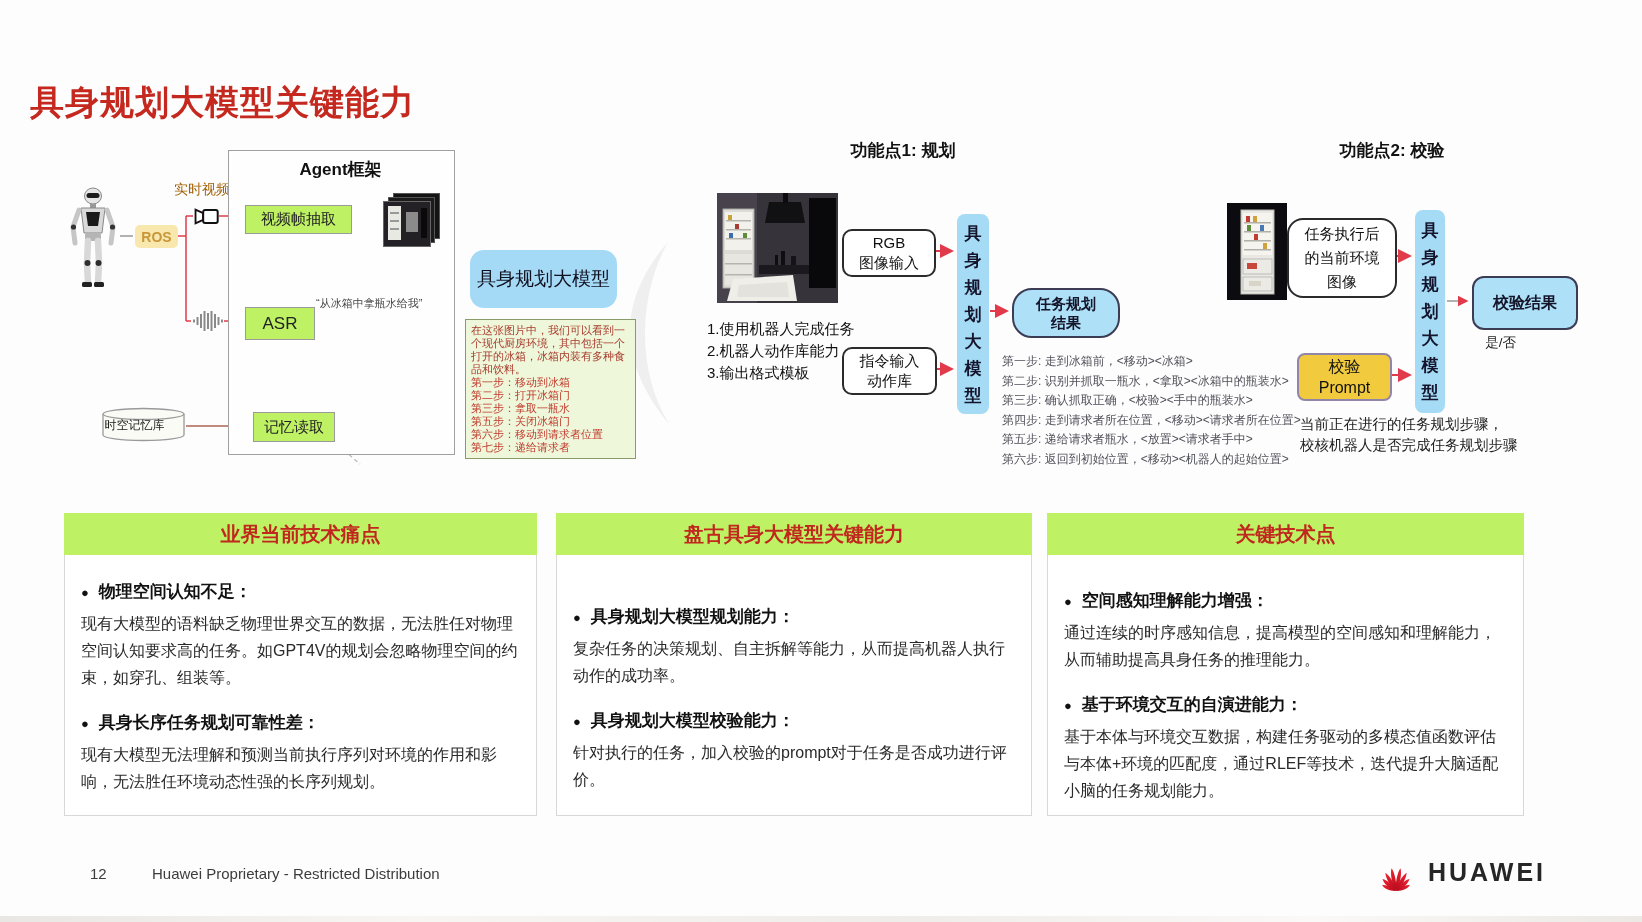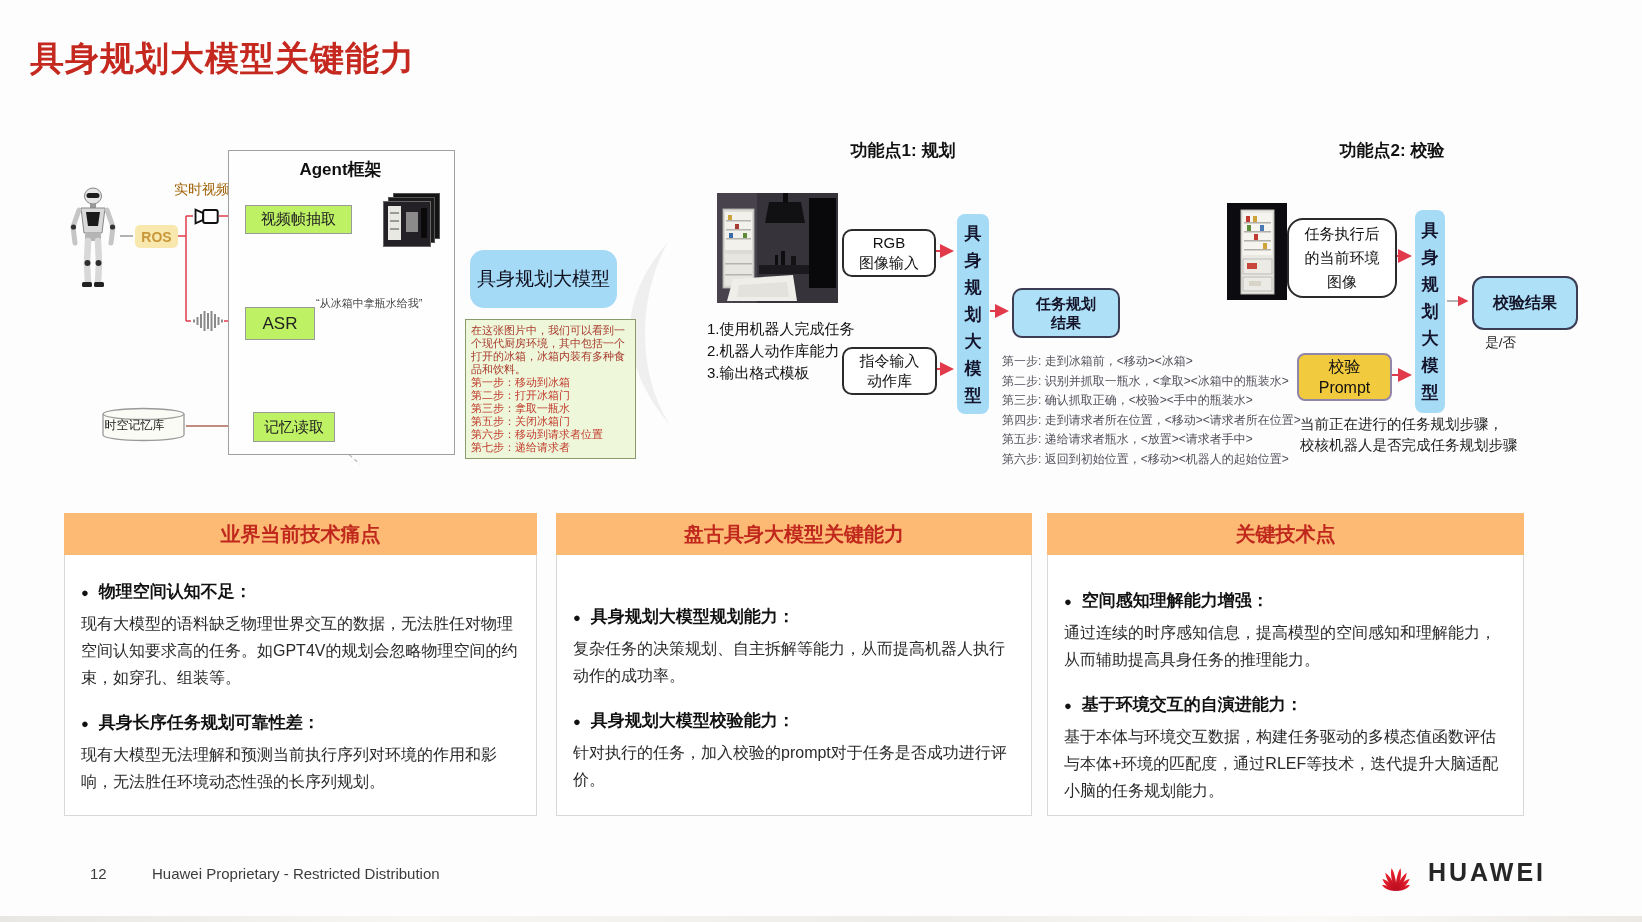--- a/index.html
+++ b/index.html
@@ -1,39 +1,39 @@
 <!DOCTYPE html>
 <html><head>
 <meta charset="utf-8">
 <style>
   html,body{margin:0;padding:0;}
   body{
     width:1642px;height:922px;position:relative;overflow:hidden;
     background:#fdfdfd;font-family:"Liberation Sans","DejaVu Sans",sans-serif;
     color:#222;
   }
-  .abs{position:absolute;}
+  .abs{position:absolute;margin-top:44px;}
   .pre{white-space:pre-line;}
   .page-title{font-size:34px;font-weight:bold;color:#c4281e;letter-spacing:1px;}
   .layer{position:absolute;left:0;top:0;z-index:1;}
   .node{position:absolute;z-index:2;}
   
   .wbox{background:#bef264;border:1px solid #9a9a9a;display:flex;align-items:center;justify-content:center;font-size:15px;color:#222;}
   .rbox{background:#fff;border:2px solid #2b2b2b;border-radius:12px;display:flex;align-items:center;justify-content:center;text-align:center;font-size:15px;line-height:20px;color:#111;}
   .bluebox{background:#a5daf7;border-radius:14px;display:flex;align-items:center;justify-content:center;font-weight:normal;font-size:19px;color:#10101e;}
   .bluebar{background:#a6dbf5;border-radius:8px;display:flex;align-items:center;justify-content:center;text-align:center;font-weight:bold;font-size:17px;line-height:27px;color:#14142c;}
-  .resultbox{background:#aee0f8;border:2px solid #3c3c55;border-radius:10px;display:flex;align-items:center;justify-content:center;text-align:center;font-weight:600;color:#15152a;}
+  .resultbox{background:#aee0f8;border:2px solid #3c3c55;border-radius:20px;display:flex;align-items:center;justify-content:center;text-align:center;font-weight:600;color:#15152a;}
   .func-title{font-size:17px;font-weight:bold;color:#111;text-align:center;}
   .greenbox{background:#eef7da;border:1px solid #8a9a6a;font-size:11px;line-height:13px;padding:4px 5px;}
   .greenbox .intro{color:#a8392b;}
   .greenbox .gstep{color:#c0392b;}
   .steps{font-size:12px;line-height:19.5px;color:#50505a;}
   .notes{font-size:15px;line-height:22px;color:#111;font-weight:500;}
   
-  .panel-header{background:#fdba74;display:flex;align-items:center;justify-content:center;}
+  .panel-header{background:#bef264;display:flex;align-items:center;justify-content:center;}
   .panel-header span{font-size:20px;font-weight:bold;color:#c0281e;}
   .panel-body{background:#fff;border:1px solid #d8d8d8;border-top:none;box-sizing:border-box;padding:0 16px;}
   .bullet-row{display:flex;align-items:baseline;gap:10px;margin-bottom:7px;}
   .bullet-dot{font-size:13px;color:#111;}
   .bullet-head{font-size:17px;font-weight:bold;color:#111;}
   .bullet-body{font-size:16px;line-height:27px;color:#2a2a2a;margin-bottom:20px;}
   .footer-text{font-size:15px;color:#3c3c3c;}
   .wordmark{font-size:25px;font-weight:bold;letter-spacing:3px;color:#262626;}
   .quote{font-size:11px;color:#444;}
   .label14{font-size:14px;color:#a16207;}

